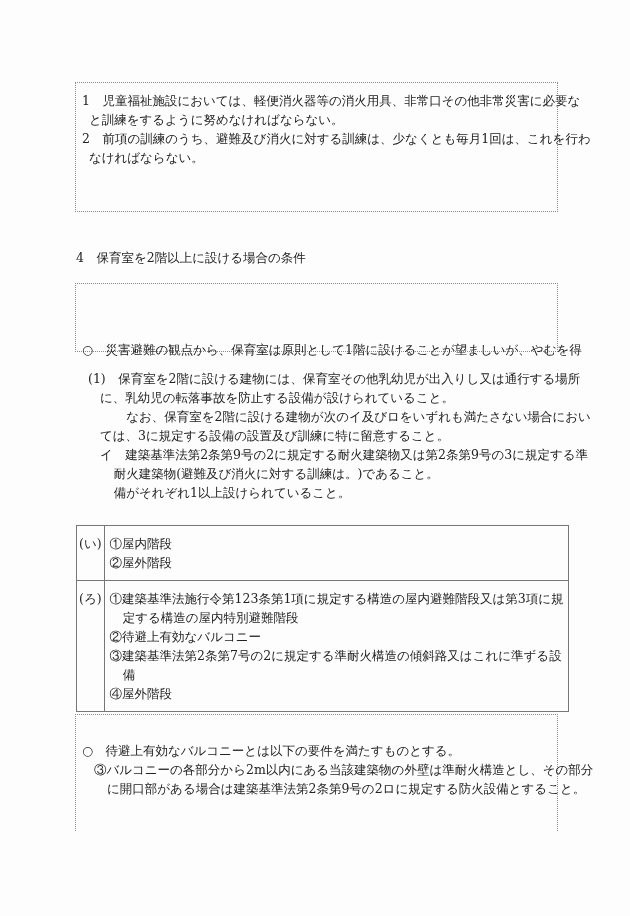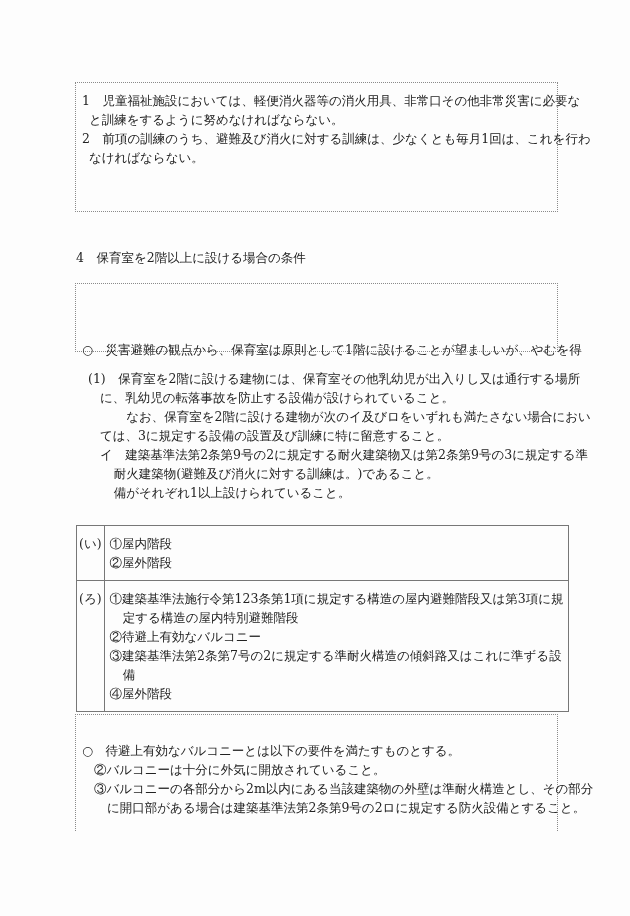--- a/index.html
+++ b/index.html
@@ -110,17 +110,16 @@
       <span class="item-indent">備</span>
       <span class="line">④屋外階段</span>
     </td>
   </tr>
 </tbody>
   </table>
 
 <div class="box open-bottom" style="left:75px; top:714px; width:483px; height:117px;">
   <div class="abs num-list" style="left:6px; top:26px;">
     <span class="line">○　待避上有効なバルコニーとは以下の要件を満たすものとする。</span>
-    <span class="line" style="padding-left:0.95em">②バルコニーは十分に外気に開放されていること。</span>
     <span class="line" style="padding-left:0.95em">③バルコニーの各部分から2m以内にある当該建築物の外壁は準耐火構造とし、その部分</span>
     <span class="line" style="padding-left:2.0em">に開口部がある場合は建築基準法第2条第9号の2ロに規定する防火設備とすること。</span>
   </div>
 </div>
 
 </body></html>

